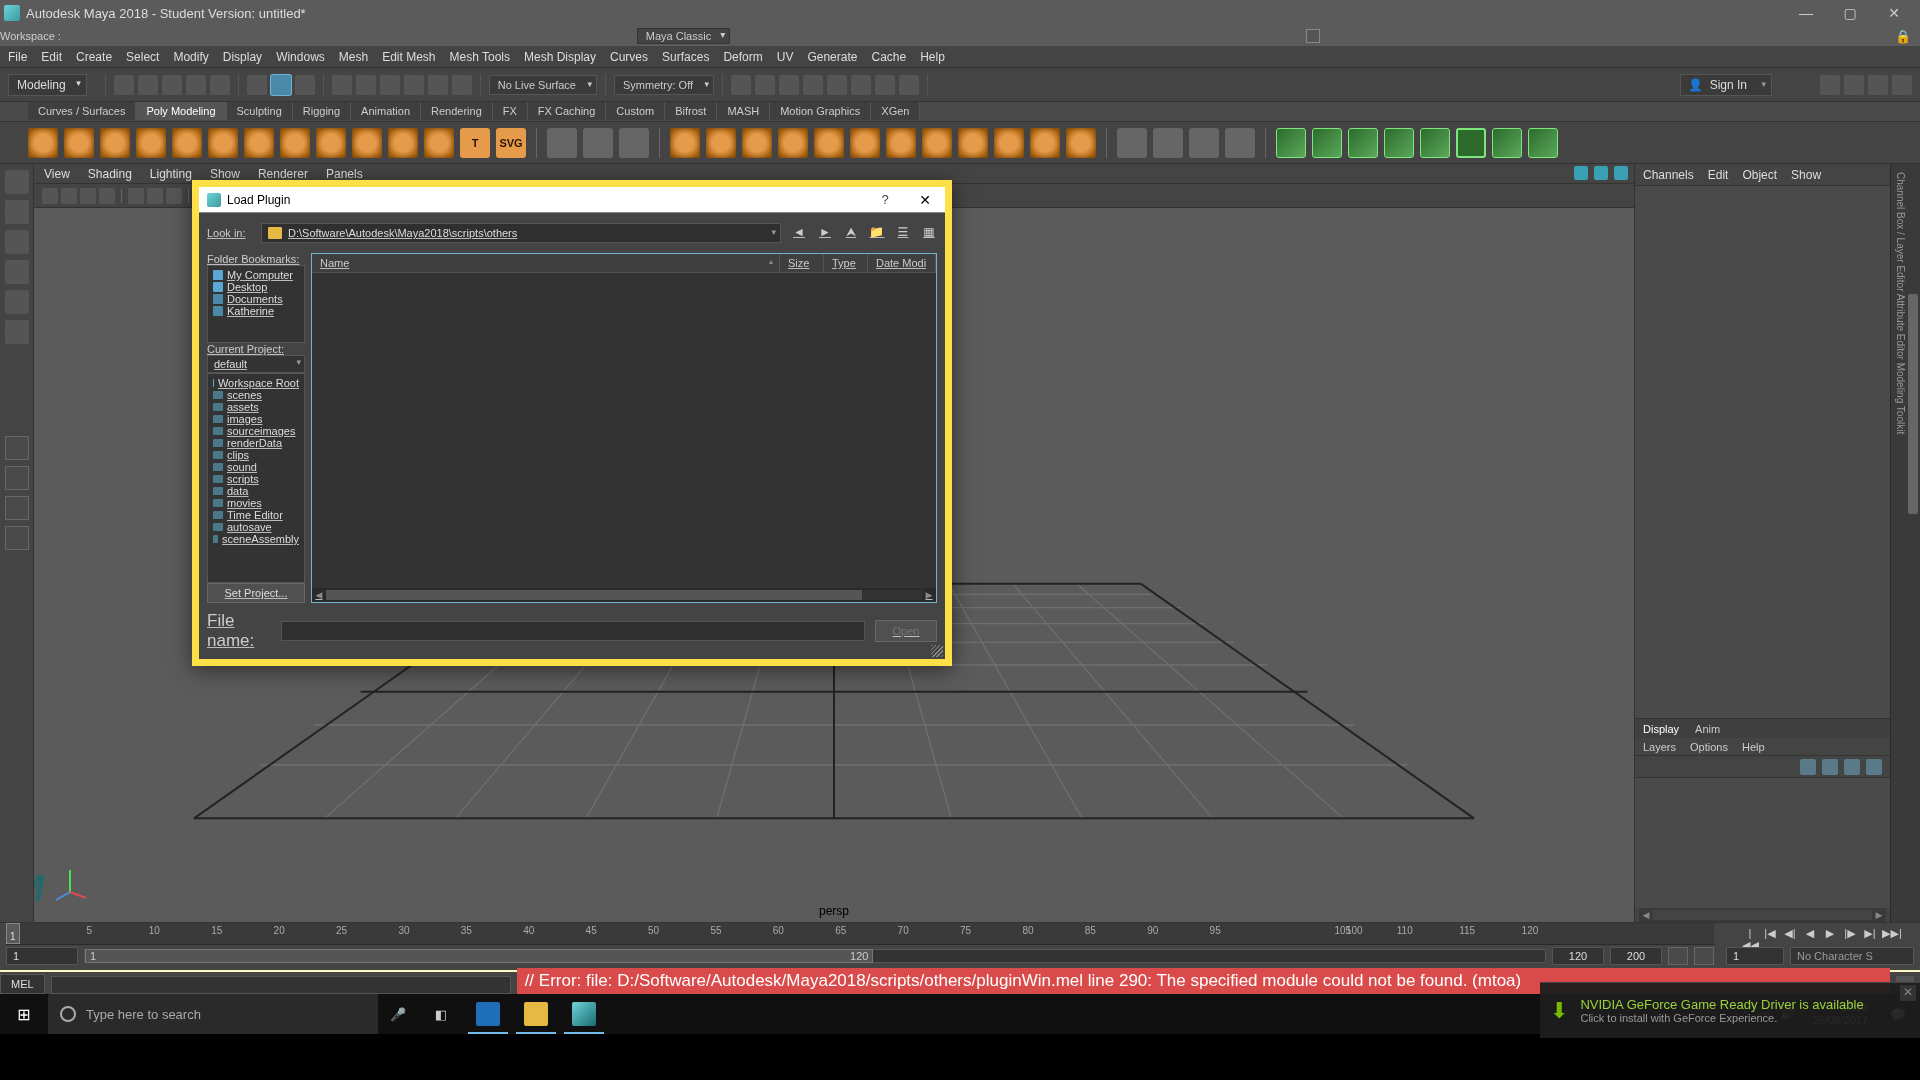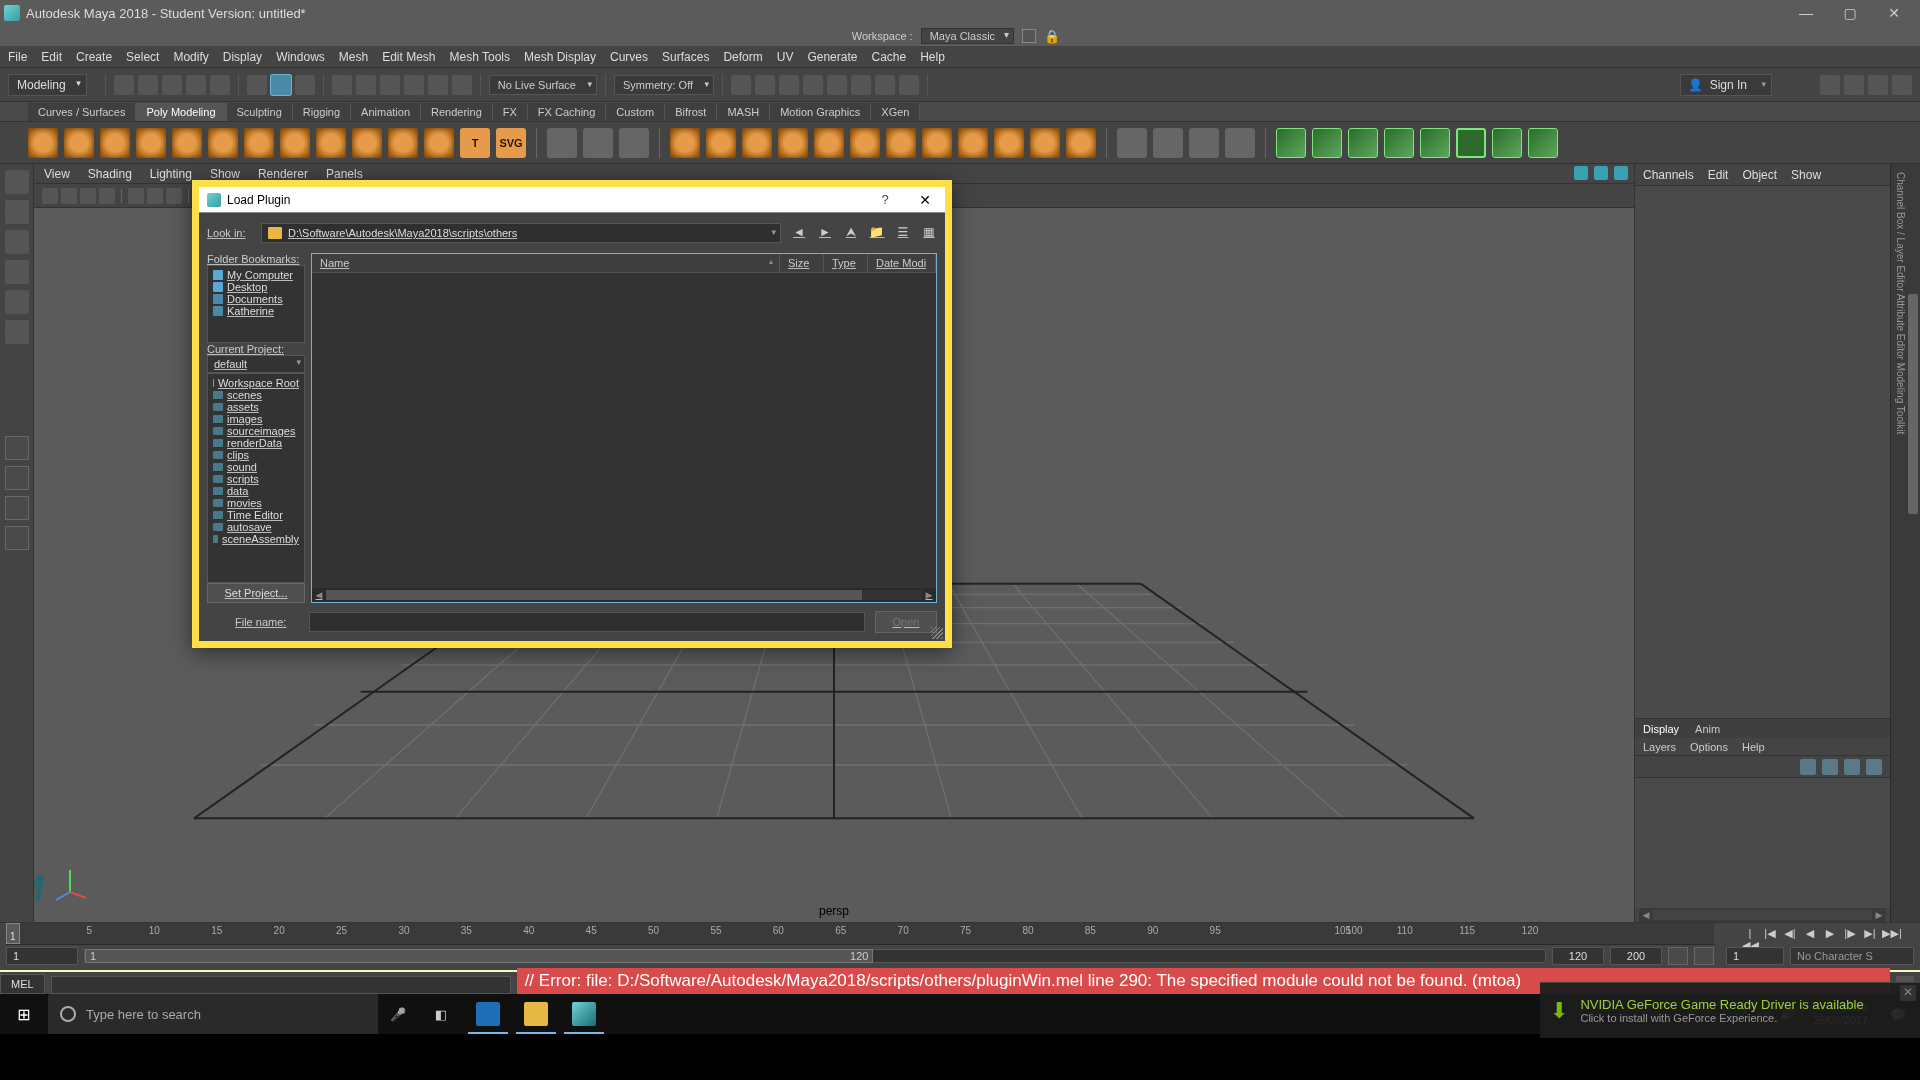--- a/index.html
+++ b/index.html
@@ -1,39 +1,39 @@
 <!DOCTYPE html>
 <html><head>
 <meta charset="utf-8">
 <style>
 * { margin: 0; padding: 0; box-sizing: border-box; font-family: "Segoe UI", Arial, sans-serif; user-select: none; }
 html, body { width: 1920px; height: 1080px; overflow: hidden; background: #000; color: #bbb; font-size: 12px; }
 .titlebar { height: 26px; background: #5b5b5b; display: flex; align-items: center; padding: 0 4px; color: #ddd; font-size: 13px; }
 .titlebar .m-logo { width: 16px; height: 16px; background: linear-gradient(135deg,#6fd4d9,#3a9a9f); margin-right: 6px; border-radius: 2px; }
 .titlebar .spacer { flex: 1; }
 .titlebar .win-btn { width: 44px; height: 26px; display: flex; align-items: center; justify-content: center; color: #ccc; font-size: 14px; }
-.workspace-bar { height: 20px; background: #5b5b5b; display: flex; align-items: center; justify-content: center; padding-right: 8px; color: #ccc; font-size: 11px; gap: 8px; }
+.workspace-bar { height: 20px; background: #5b5b5b; display: flex; align-items: center; justify-content: space-between; padding-right: 8px; color: #ccc; font-size: 11px; gap: 8px; }
 .workspace-bar .ws-dropdown { background: #444; padding: 1px 18px 1px 8px; border: 1px solid #333; position: relative; }
 .workspace-bar .ws-dropdown::after { content: "▾"; position: absolute; right: 4px; top: 0; font-size: 10px; }
 .workspace-bar .sidebar-toggle { width: 14px; height: 14px; border: 1px solid #888; background: #555; }
 .workspace-bar .lock { color: #6ec42f; font-size: 13px; }
 .menubar { height: 22px; background: #444; display: flex; align-items: center; padding-left: 8px; gap: 14px; color: #ddd; font-size: 12px; border-bottom: 1px solid #333; }
 .menubar span { cursor: default; }
 .toolbar1 { height: 34px; background: #444; display: flex; align-items: center; padding: 0 8px; gap: 4px; border-bottom: 1px solid #333; }
 .modeling-dd { background: #3a3a3a; border: 1px solid #555; padding: 3px 20px 3px 8px; position: relative; color: #ddd; margin-right: 10px; }
 .modeling-dd::after { content: "▾"; position: absolute; right: 5px; top: 3px; font-size: 9px; }
 .tb-sep { width: 1px; height: 22px; background: #555; margin: 0 4px; }
 .tb-ico { width: 20px; height: 20px; background: #555; border-radius: 2px; }
 .tb-ico.sel { background: #4a8aa8; box-shadow: 0 0 0 1px #6fb4d4; }
 .live-surf { background: #3a3a3a; padding: 3px 20px 3px 8px; color: #ccc; font-size: 11px; position: relative; border: 1px solid #555; }
 .live-surf::after { content: "▾"; position: absolute; right: 4px; top: 3px; font-size: 9px; }
 .toolbar1 .fill { flex: 1; }
 .signin { background: #3a3a3a; padding: 3px 24px 3px 8px; border: 1px solid #555; color: #ddd; display: flex; align-items: center; gap: 6px; position: relative; }
 .signin::after { content: "▾"; position: absolute; right: 5px; top: 4px; font-size: 9px; color: #999; }
-.shelf-tabs { height: 20px; background: #4a4a4a; display: flex; align-items: center; padding-left: 28px; font-size: 11px; color: #ccc; border-bottom: 1px solid #333; }
+.shelf-tabs { height: 20px; background: #4a4a4a; display: flex; align-items: flex-start; padding-left: 28px; font-size: 11px; color: #ccc; border-bottom: 1px solid #333; }
 .shelf-tabs .stab { padding: 3px 10px; background: #3f3f3f; border-right: 1px solid #555; cursor: default; }
 .shelf-tabs .stab.active { background: #555; color: #fff; }
 .shelf { height: 42px; background: #444; display: flex; align-items: center; padding-left: 28px; gap: 6px; border-bottom: 1px solid #333; }
 .shelf .sico { width: 30px; height: 30px; border-radius: 3px; }
 .shelf .poly { background: radial-gradient(circle,#e69b4a 40%,#a8610d 80%); box-shadow: inset 0 0 4px #00000055; }
 .shelf .svgico { background: #e69b4a; display: flex; align-items: center; justify-content: center; color: #2a1500; font-weight: bold; font-size: 11px; }
 .shelf .grn { background: linear-gradient(135deg,#2d6b2d,#5aa85a); border: 1px solid #7de67d; }
 .shelf .grn-box { width: 30px; height: 30px; background: #2d6b2d; border: 2px solid #7de67d; }
 .shelf .gray { background: #666; }
 .shelf .ssep { width: 1px; height: 30px; background: #666; margin: 0 4px; }
@@ -107,21 +107,21 @@
 .fl-header .col.size { width: 44px; }
 .fl-header .col.type { width: 44px; }
 .fl-header .col.date { width: 68px; }
 .fl-body { flex: 1; background: #333; }
 .fl-hscroll { height: 14px; background: #2a2a2a; display: flex; align-items: center; }
 .fl-hscroll .harrow { width: 14px; text-align: center; color: #888; font-size: 9px; }
 .fl-hscroll .htrack { flex: 1; background: #333; height: 10px; position: relative; }
 .fl-hscroll .hthumb { position: absolute; left: 0; width: 90%; top: 0; bottom: 0; background: #555; }
 .d-bottom { margin-top: 8px; display: flex; flex-direction: column; gap: 6px; }
 .d-row { display: flex; align-items: center; gap: 10px; }
-.d-row .rlbl { width: 64px; color: #ccc; font-size: 11px; margin-left: 28px; }
+.d-row .rlbl { width: 64px; color: #ccc; font-size: 17px; }
 .d-row .rinput { flex: 1; background: #2f2f2f; border: 1px solid #555; height: 20px; padding: 2px 6px; color: #ddd; font-size: 11px; }
 .d-row .rselect { flex: 1; background: #2f2f2f; border: 1px solid #555; height: 20px; padding: 2px 6px; color: #ddd; font-size: 11px; position: relative; }
 .d-row .rselect::after { content: "▾"; position: absolute; right: 6px; top: 3px; font-size: 9px; color: #999; }
 .d-row .rbtn { width: 62px; height: 22px; background: #505050; border: 1px solid #666; color: #ddd; font-size: 11px; display: flex; align-items: center; justify-content: center; }
 .d-row .rbtn.disabled { color: #777; }
 .d-resize { position: absolute; bottom: 2px; right: 2px; width: 12px; height: 12px; background: repeating-linear-gradient(135deg,#888 0,#888 1px,transparent 1px,transparent 3px); }
 .timeline-wrap { height: 48px; background: #444; border-top: 1px solid #333; display: flex; }
 .timeline-wrap .tl-main { flex: 1; display: flex; flex-direction: column; }
 .tl-ruler { height: 22px; background: #3a3a3a; position: relative; border-bottom: 1px solid #2a2a2a; margin: 0 6px; }
 .tl-ruler .cur { position: absolute; left: 0; top: 0; bottom: 0; width: 14px; background: #5a5a5a; border: 1px solid #888; }

